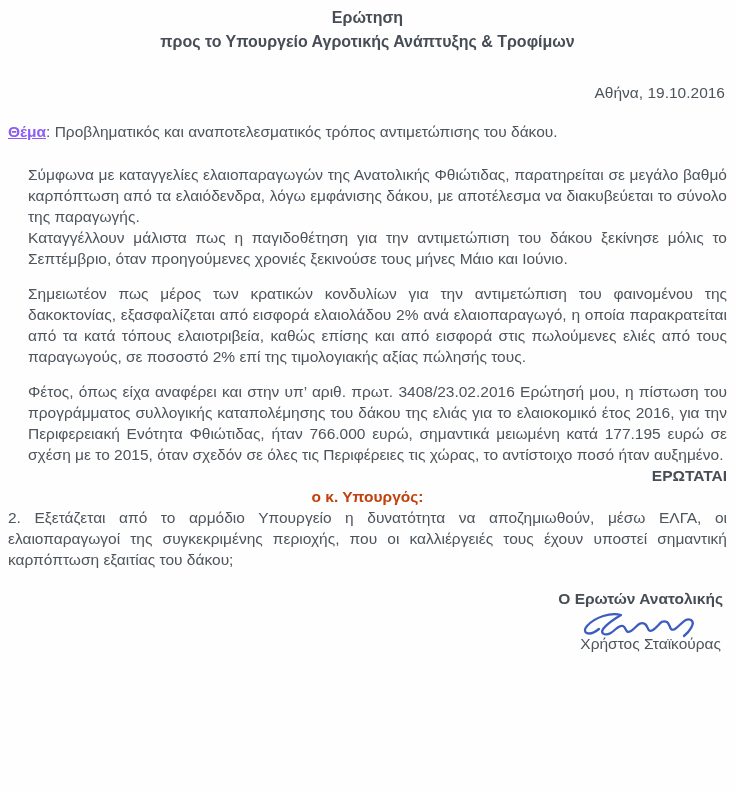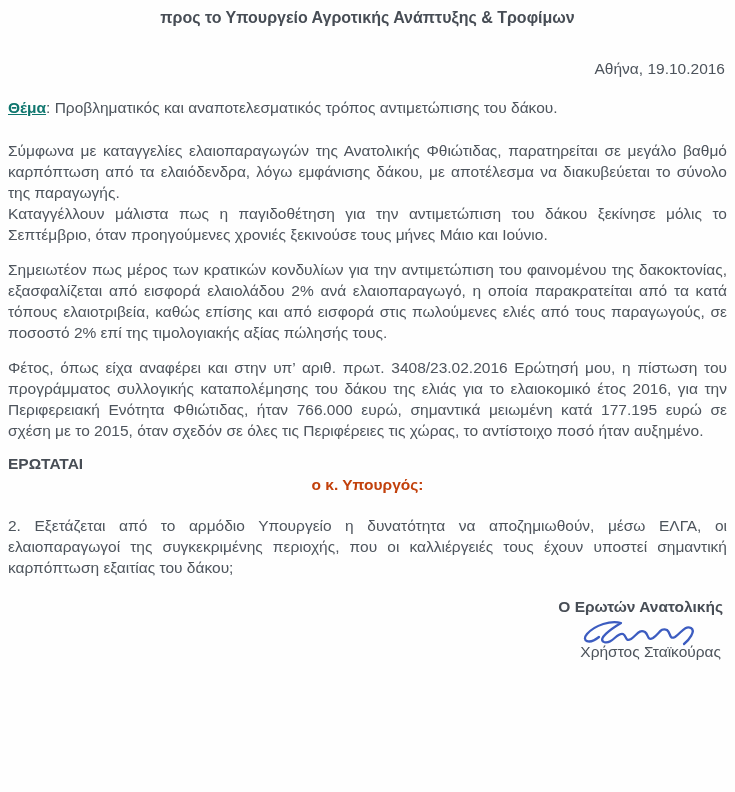--- a/index.html
+++ b/index.html
@@ -33,53 +33,54 @@
     margin-top: 28px;
     padding-right: 2px;
   }
   .subject {
     margin: 18px 0 0 0;
     text-align: justify;
   }
   .subject-label {
     font-weight: bold;
     text-decoration: underline;
-    color: #0f766e;
+    color: #8b5cf6;
   }
   p.body-par {
     margin: 0;
     text-align: justify;
   }
   .block {
     margin-top: 14px;
+    margin-left: 20px;
   }
   .block-first {
     margin-top: 22px;
   }
   .closing-line {
     margin: 0;
     text-align: left;
   }
   .ask-heading {
-    margin-top: 12px;
-    text-align: left;
+    margin-top: 0;
+    text-align: right;
     font-weight: bold;
     color: #474d55;
   }
   .ask-subheading {
     text-align: center;
     font-weight: bold;
     color: #c2410c;
   }
   .question {
     margin: 0;
     text-align: justify;
   }
   .q1 { margin-top: 18px; }
-  .q2 { margin-top: 20px; }
+  .q2 { }
   .signoff {
     margin-top: 18px;
     text-align: right;
     padding-right: 4px;
   }
   .signoff-role {
     font-weight: bold;
     color: #474d55;
   }
   .signature-wrap {
@@ -89,20 +90,21 @@
   }
   .signoff-name {
     padding-right: 2px;
   }
 </style>
 </head>
 <body>
 
 <div class="page">
 
+  <div class="doc-title">Ερώτηση</div>
   <div class="doc-title">προς το Υπουργείο Αγροτικής Ανάπτυξης &amp; Τροφίμων</div>
 
   <div class="dateline">Αθήνα, 19.10.2016</div>
 
   <p class="subject"><span class="subject-label">Θέμα</span><span>: Προβληματικός και αναποτελεσματικός τρόπος αντιμετώπισης του δάκου.</span></p>
 
   <div class="block block-first">
     <p class="body-par">Σύμφωνα με καταγγελίες ελαιοπαραγωγών της Ανατολικής Φθιώτιδας, παρατηρείται σε μεγάλο βαθμό καρπόπτωση από τα ελαιόδενδρα, λόγω εμφάνισης δάκου, με αποτέλεσμα να διακυβεύεται το σύνολο της παραγωγής.</p>
     <p class="body-par">Καταγγέλλουν μάλιστα πως η παγιδοθέτηση για την αντιμετώπιση του δάκου ξεκίνησε μόλις το Σεπτέμβριο, όταν προηγούμενες χρονιές ξεκινούσε τους μήνες Μάιο και Ιούνιο.</p>
   </div>

